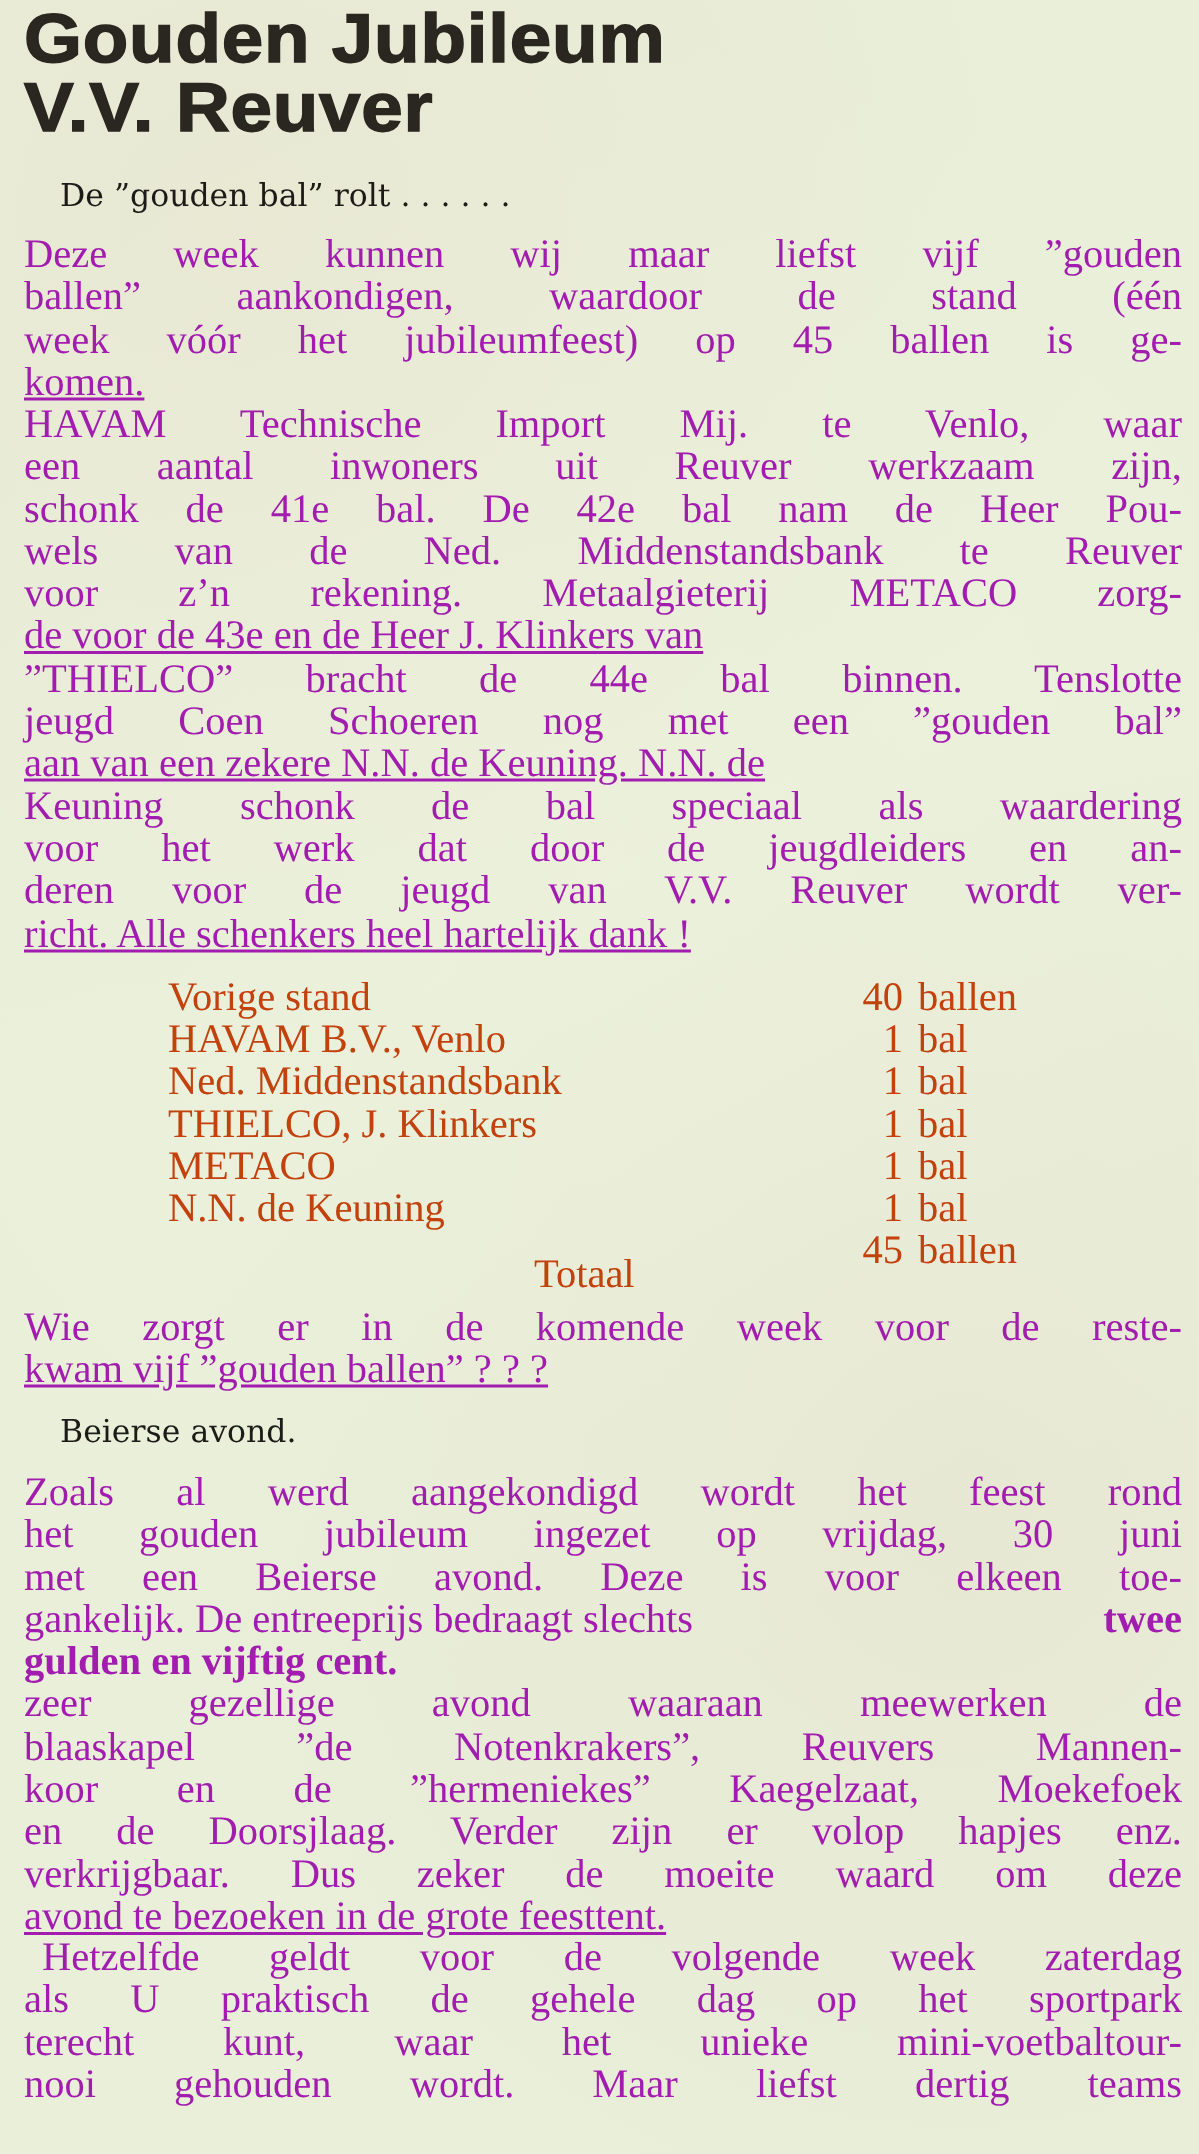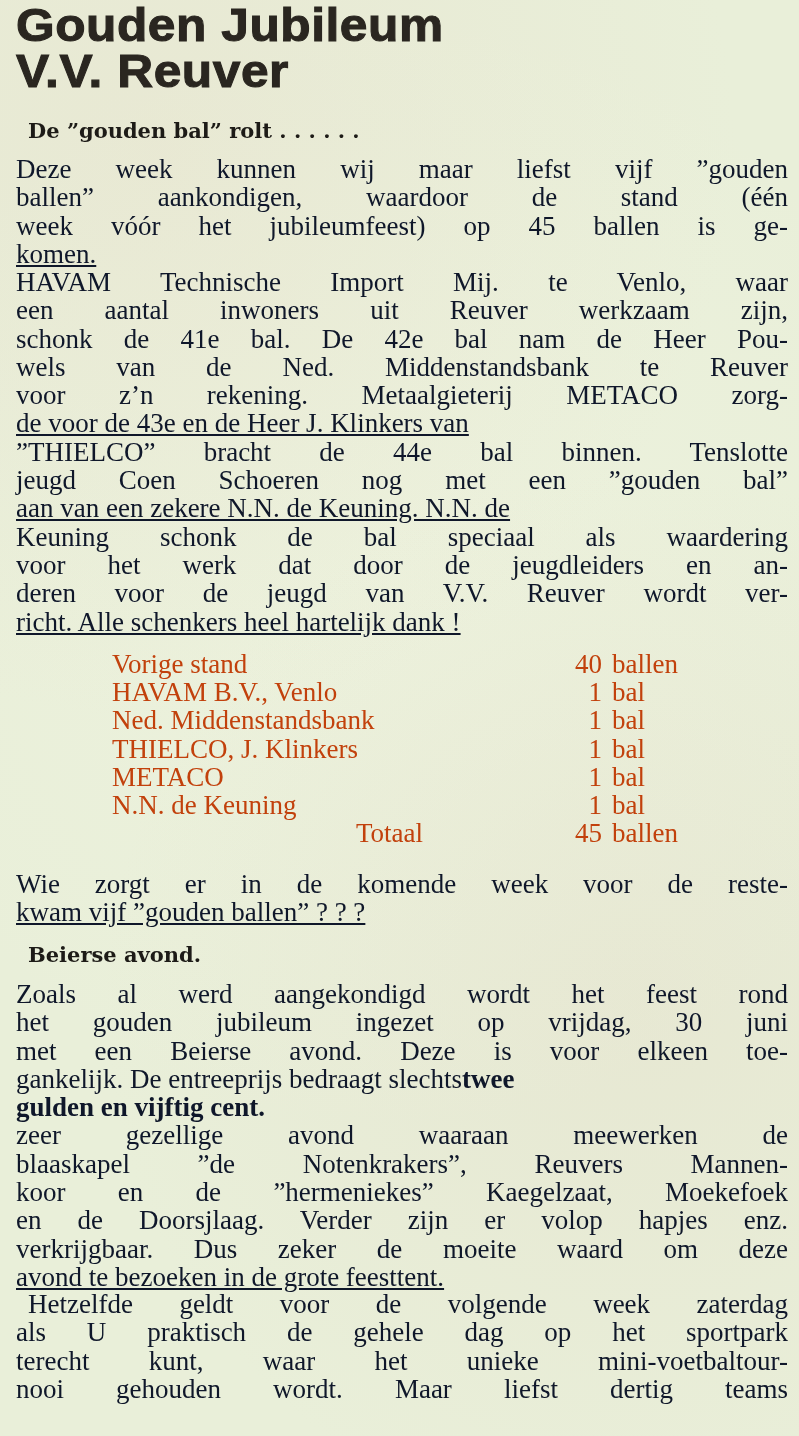--- a/index.html
+++ b/index.html
@@ -17,46 +17,46 @@
   .headline {
     position: absolute; left: 16px; top: 2px;
     font-family: "Liberation Sans", sans-serif;
     font-weight: 900; font-size: 46px; line-height: 46px;
     color: #2a2620; letter-spacing: 0.5px;
     transform: scaleX(1.08); transform-origin: left top;
     -webkit-text-stroke: 1px #2a2620;
   }
   .headline div { white-space: nowrap; }
   .subhead {
-    position: absolute; left: 28px;
-    font-family: "DejaVu Serif", serif; font-weight: bold;
+    position: absolute; left: 40px;
+    font-family: "DejaVu Serif", serif; font-weight: normal;
     font-size: 21px; color: #1d1b17; white-space: nowrap;
   }
   .para {
     position: absolute; left: 16px; width: 772px;
     font-family: "Liberation Serif", serif;
-    font-size: 27px; line-height: 28.3px; color: #0f172a;
+    font-size: 27px; line-height: 28.3px; color: #a21caf;
   }
   .para .ln {
     display: block; white-space: nowrap;
     text-align: justify; text-align-last: justify;
     height: 28.3px;
   }
   .para .ln.last { text-align-last: left; text-decoration: underline; }
   .para .ln.indent { padding-left: 12px; }
   .bold { font-weight: bold; }
   .tally {
     position: absolute; left: 112px; top: 650px; width: 640px;
     font-family: "Liberation Serif", serif; font-size: 27px; color: #c2410c;
   }
   .tally .row { position: relative; height: 28.2px; line-height: 28.2px; }
   .tally .name { position: absolute; left: 0; white-space: nowrap; }
   .tally .num { position: absolute; left: 454px; width: 36px; text-align: right; }
   .tally .unit { position: absolute; left: 500px; white-space: nowrap; }
-  .tally .total-label { position: absolute; left: 244px; white-space: nowrap; }
+  .tally .total-label { position: absolute; left: 244px; white-space: nowrap; margin-top: 16px; }
 </style>
 </head>
 <body>
 
 <div class="page">
 
   <div class="headline">
     <div>Gouden Jubileum</div>
     <div>V.V. Reuver</div>
   </div>
@@ -128,21 +128,21 @@
     <span class="ln">Wie zorgt er in de komende week voor de reste-</span>
     <span class="ln last">kwam vijf ”gouden ballen” ? ? ?</span>
   </div>
 
   <div class="subhead" style="top:942px;">Beierse avond.</div>
 
   <div class="para" style="top:980px;">
     <span class="ln">Zoals al werd aangekondigd wordt het feest rond</span>
     <span class="ln">het gouden jubileum ingezet op vrijdag, 30 juni</span>
     <span class="ln">met een Beierse avond. Deze is voor elkeen toe-</span>
-    <span class="ln" style="display:flex;">
+    <span class="ln" style="display:flex;justify-content:space-between;">
       <span>gankelijk. De entreeprijs bedraagt slechts</span>
       <span class="bold">twee</span>
     </span>
     <span class="ln" style="display:flex;justify-content:space-between;">
       <span class="bold">gulden en vijftig cent.</span>
     </span>
     <span class="ln">zeer gezellige avond waaraan meewerken de</span>
     <span class="ln">blaaskapel ”de Notenkrakers”, Reuvers Mannen-</span>
     <span class="ln">koor en de ”hermeniekes” Kaegelzaat, Moekefoek</span>
     <span class="ln">en de Doorsjlaag. Verder zijn er volop hapjes enz.</span>

